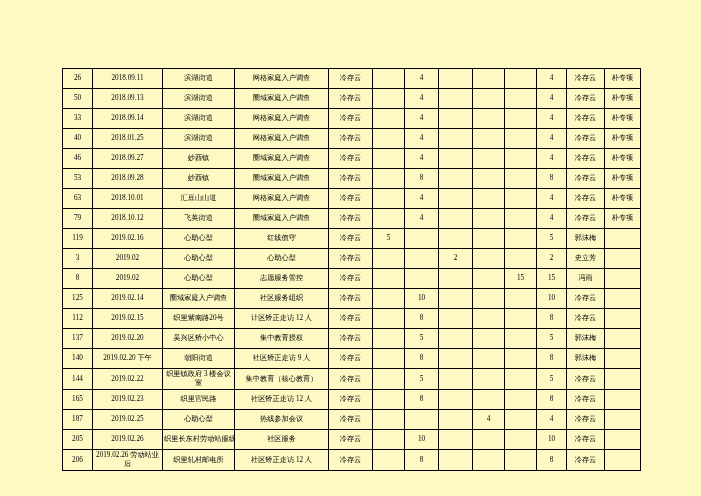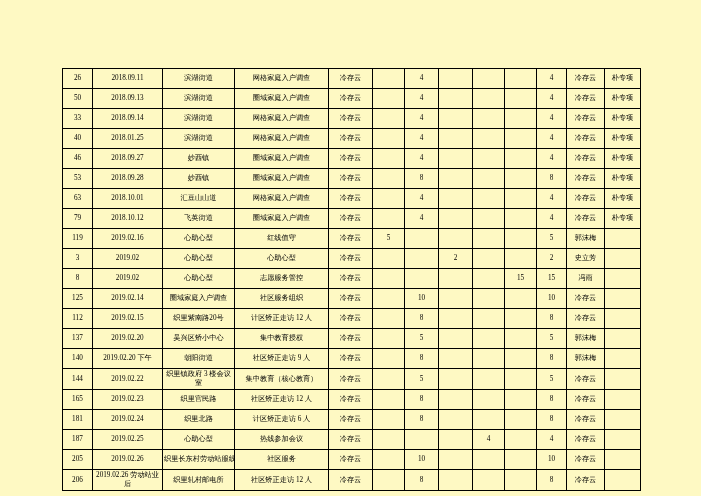--- a/index.html
+++ b/index.html
@@ -333,35 +333,20 @@
             <td></td>
             <td>8</td>
             <td></td>
             <td></td>
             <td></td>
             <td>8</td>
             <td>冷存云</td>
             <td></td>
           </tr>
           <tr>
-            <td>181</td>
-            <td>2019.02.24</td>
-            <td>织里北路</td>
-            <td>计区矫正走访 6 人</td>
-            <td>冷存云</td>
-            <td></td>
-            <td>8</td>
-            <td></td>
-            <td></td>
-            <td></td>
-            <td>8</td>
-            <td>冷存云</td>
-            <td></td>
-          </tr>
-          <tr>
             <td>187</td>
             <td>2019.02.25</td>
             <td>心助心型</td>
             <td>热线参加会议</td>
             <td>冷存云</td>
             <td></td>
             <td></td>
             <td></td>
             <td>4</td>
             <td></td>

